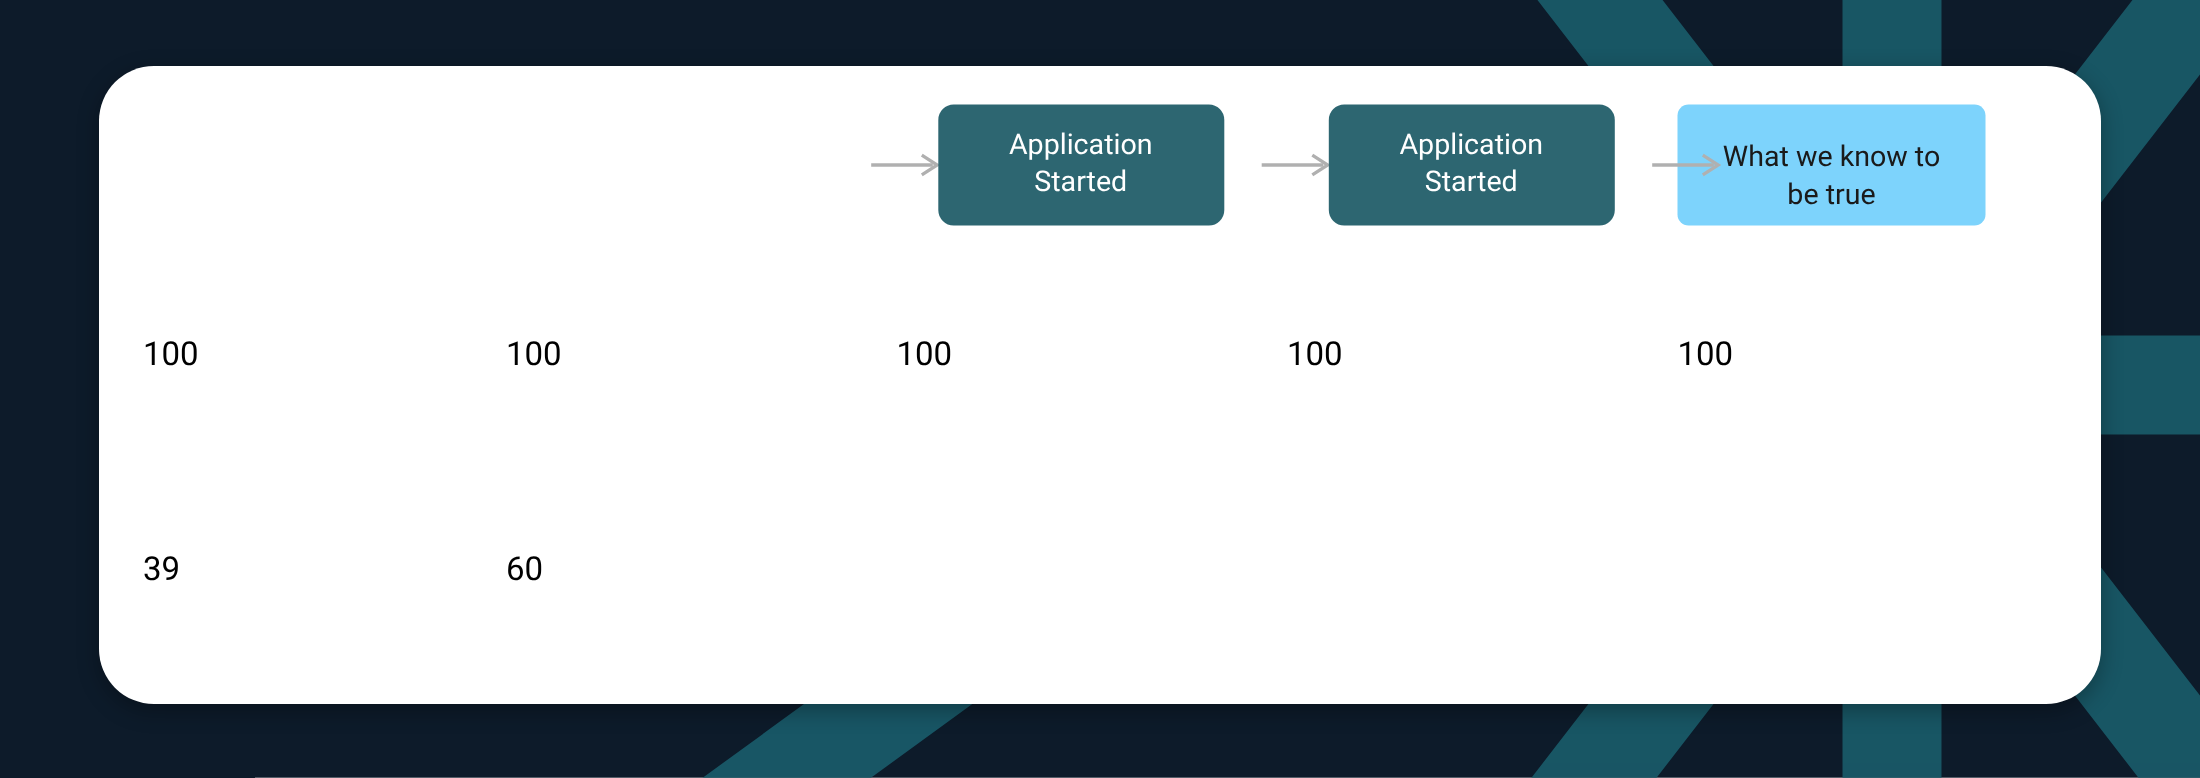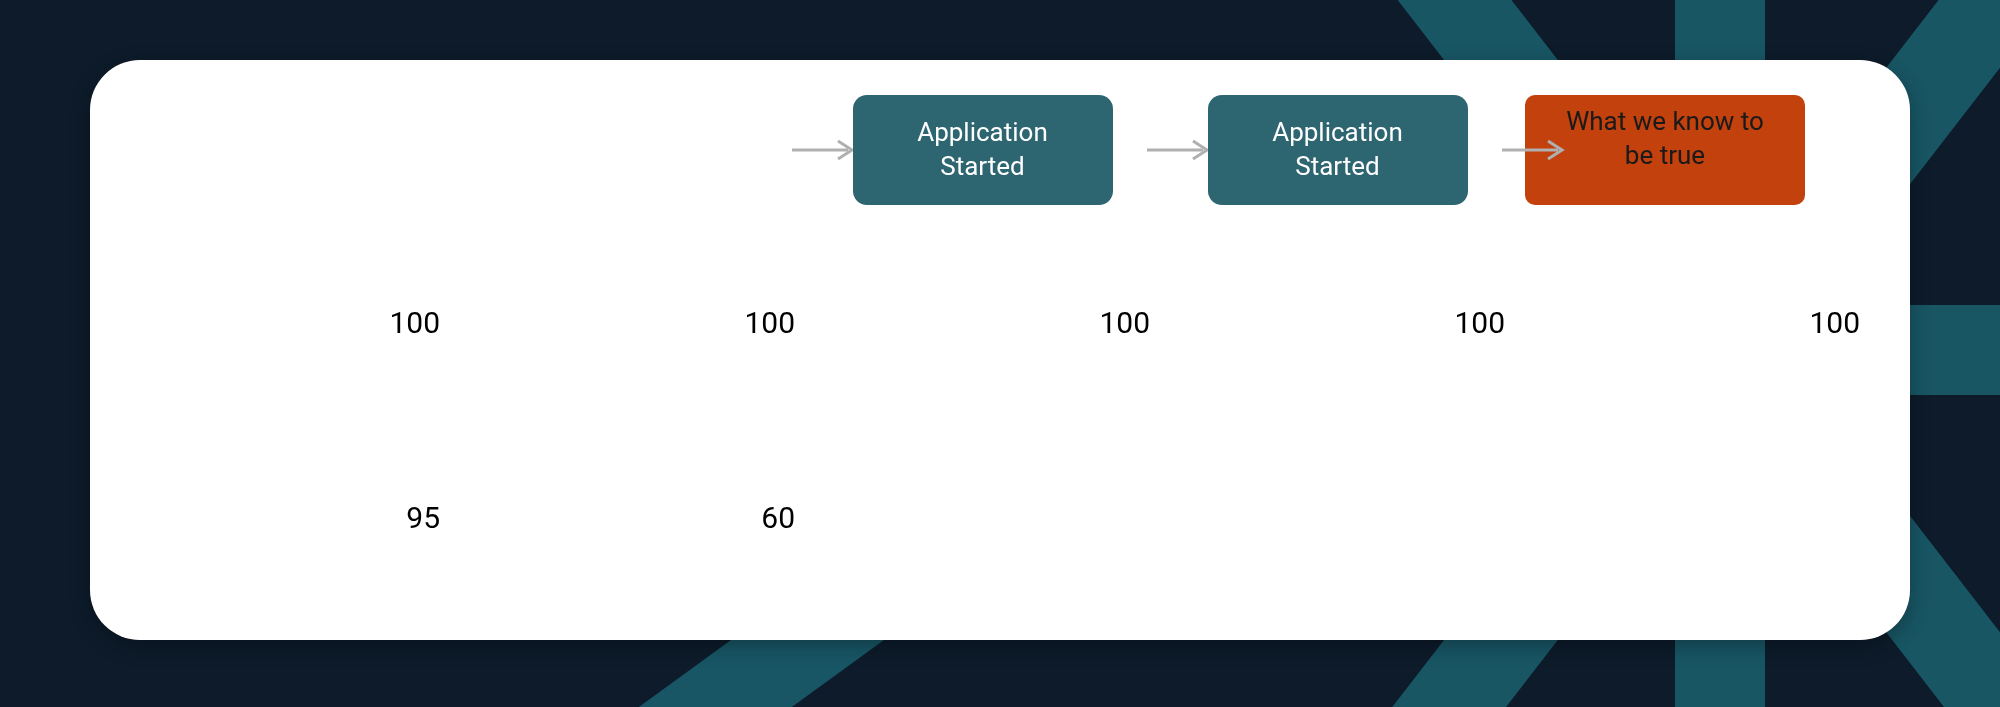--- a/index.html
+++ b/index.html
@@ -61,36 +61,36 @@
   }
   .arrow {
     display: flex;
     align-items: center;
     color: #b0b0b0;
     flex: 1;
     justify-content: center;
   }
   .arrow svg { width: 70px; height: 24px; }
   .row-label {
-    background: #c2410c;
+    background: #7dd3fc;
     color: #1a1a1a;
     border-radius: 10px;
     width: 280px;
     height: 110px;
     display: flex;
-    align-items: flex-start;
+    align-items: flex-end;
     justify-content: center;
     text-align: center;
     font-size: 26px;
     line-height: 1.3;
     padding: 10px 24px;
     font-weight: 400;
   }
   .value-cell {
-    text-align: right;
+    text-align: left;
     font-size: 30px;
     color: #000000;
     font-weight: 400;
   }
   .empty {}
 </style>
 </head>
 <body>
 
 <svg class="bg-shapes" viewBox="0 0 2000 707" preserveAspectRatio="none">
@@ -144,17 +144,17 @@
 
     <div class="row-label">
       <span>What we know to be true</span>
     </div>
     <div class="value-cell">100</div>
     <div class="value-cell">100</div>
     <div class="value-cell">100</div>
     <div class="value-cell">100</div>
 
     <div class="value-cell">100</div>
-    <div class="value-cell">95</div>
+    <div class="value-cell">39</div>
     <div class="value-cell">60</div>
 
   </div>
 </div>
 
 </body></html>

